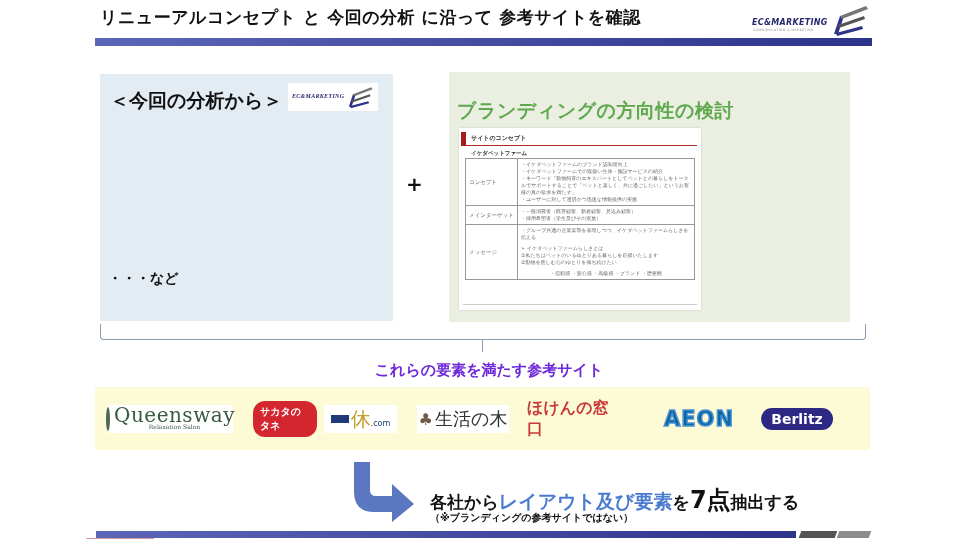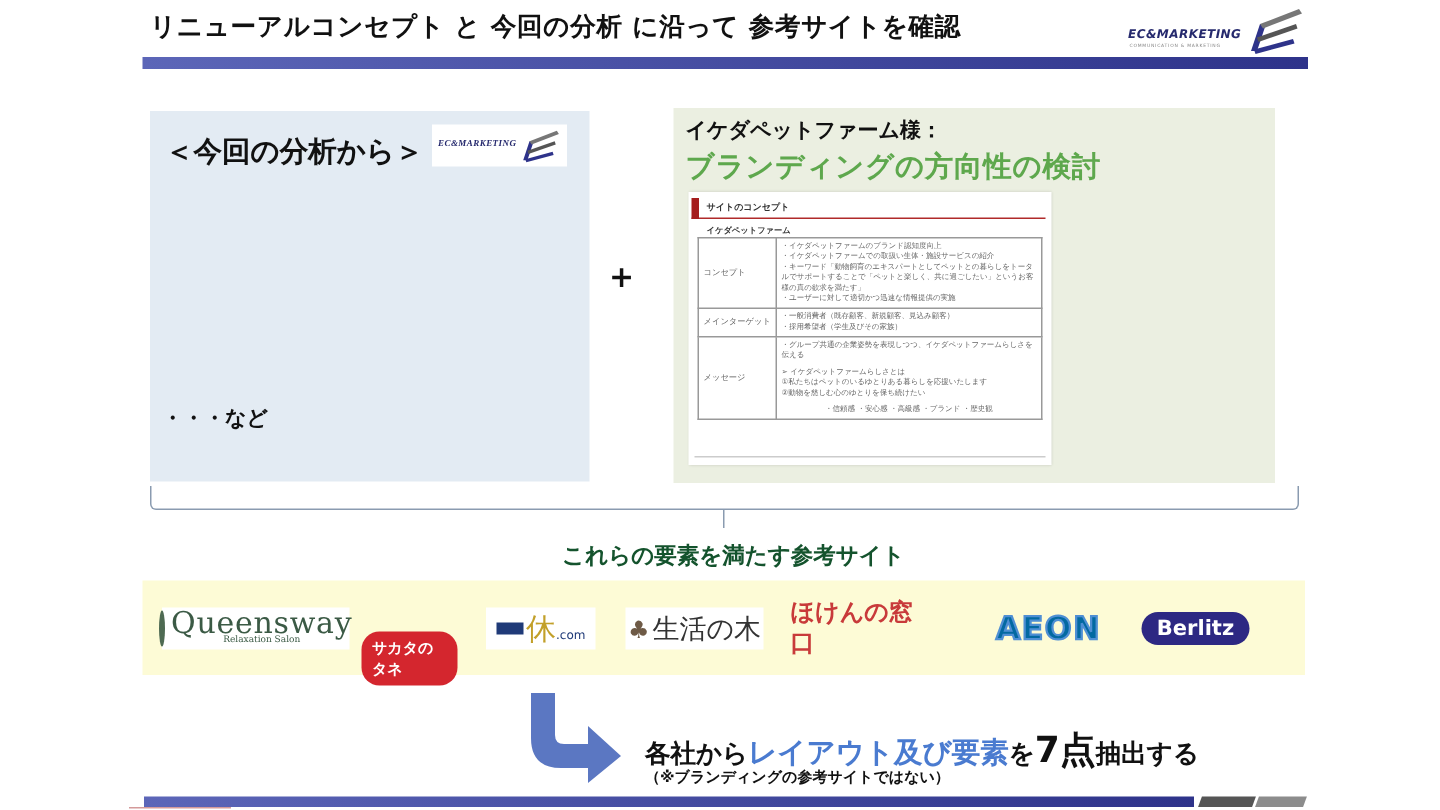--- a/index.html
+++ b/index.html
@@ -38,31 +38,31 @@
   .doc-company { position: absolute; left: 12px; top: 22px; font-size: 5.5px; font-weight: bold; color: #333; }
   table.doc-table { position: absolute; left: 6px; top: 30px; width: 230px; border-collapse: collapse; font-size: 5px; color: #666; }
   table.doc-table td { border: 1px solid #999; vertical-align: top; padding: 2px 3px; line-height: 7px; }
   table.doc-table td.k { width: 52px; vertical-align: middle; font-size: 5.5px; }
   .doc-foot { position: absolute; left: 4px; top: 176px; width: 234px; border-top: 1px solid #ccc; font-size: 3px; color: #999; }
 
   
   .bracket { position: absolute; left: 100px; top: 324px; width: 766px; height: 16px; border: 1px solid #8a9bb0; border-top: none; border-radius: 0 0 4px 4px; }
   .bracket-tick { position: absolute; left: 482px; top: 340px; width: 1px; height: 12px; background: #8a9bb0; }
 
-  .ref-heading { position: absolute; left: 0; width: 960px; top: 361px; text-align: center; font-size: 15px; font-weight: bold; color: #14532d; padding-left: 18px; }
+  .ref-heading { position: absolute; left: 0; width: 960px; top: 361px; text-align: center; font-size: 15px; font-weight: bold; color: #6d28d9; padding-left: 18px; }
 
   
   .logo-strip { position: absolute; left: 95px; top: 387px; width: 775px; height: 63px; background: #fdfbd6; }
   .logo { position: absolute; top: 18px; height: 28px; background: #fff; display: flex; align-items: center; justify-content: center; }
   .lg-queens { left: 13px; width: 125px; }
   .lg-queens .circ { width: 24px; height: 24px; border-radius: 50%; border: 2px solid #4e6a52; background: #e6ece4; margin-right: 4px; }
   .lg-queens .qt { display: flex; flex-direction: column; align-items: center; font-family: "DejaVu Serif", "Liberation Serif", serif; color: #3b5a45; }
   .lg-queens .q1 { font-size: 20px; line-height: 15px; letter-spacing: 0.5px; }
   .lg-queens .q2 { font-size: 6px; }
-  .lg-sakata { left: 146px; width: 64px; background: transparent; margin-top: 20px; }
+  .lg-sakata { left: 158px; width: 64px; background: transparent; }
   .lg-sakata span { display: block; background: #d4262e; color: #fff; font-size: 10px; font-weight: bold; border-radius: 12px; padding: 4px 7px; }
   .lg-ikkyu { left: 229px; width: 73px; }
   .lg-ikkyu .bar { width: 18px; height: 8px; background: #1f3a78; margin-right: 2px; }
   .lg-ikkyu .kan { font-size: 20px; color: #c2a02a; font-family: "DejaVu Serif", serif; }
   .lg-ikkyu .com { font-size: 8px; color: #1f3a78; align-self: flex-end; margin-bottom: 5px; }
   .lg-seikatsu { left: 322px; width: 92px; }
   .lg-seikatsu .tree { font-size: 16px; color: #6e5a46; margin-right: 2px; }
   .lg-seikatsu .st { font-size: 18px; color: #333; }
   .lg-hoken { left: 432px; width: 90px; background: transparent; }
   .lg-hoken span { font-size: 16px; font-weight: bold; color: #c83a3a; }
@@ -109,21 +109,20 @@
       <path d="M8 21 L34 12 L35 15 L9 24 Z" fill="#555"></path>
       <path d="M6 29 L32 22 L33 25 L7 32 Z" fill="#2e338a"></path>
     </svg>
   </div>
   <div class="left-etc">・・・など</div>
 </div>
 
 <div class="plus">+</div>
 
 <div class="right-panel">
-  <div class="right-title">イケダペットファーム様：</div>
   <div class="right-sub">ブランディングの方向性の検討</div>
   <div class="doc">
     <div class="doc-head">
       <div class="mark"></div>
       <span>サイトのコンセプト</span>
     </div>
     <div class="doc-company">イケダペットファーム</div>
     <table class="doc-table">
       <tbody>
           <tr>

